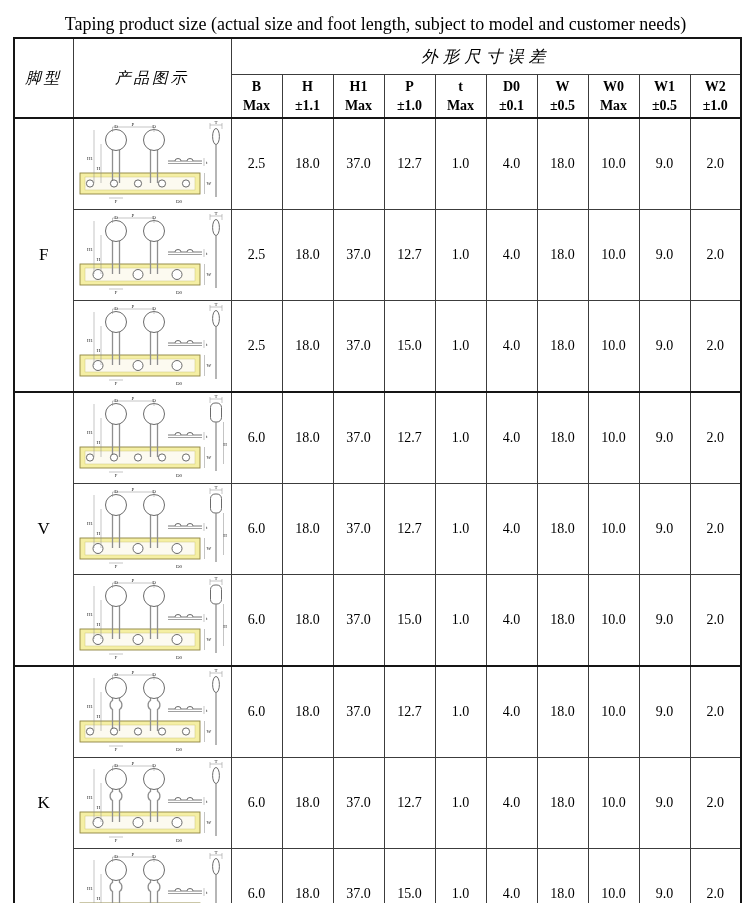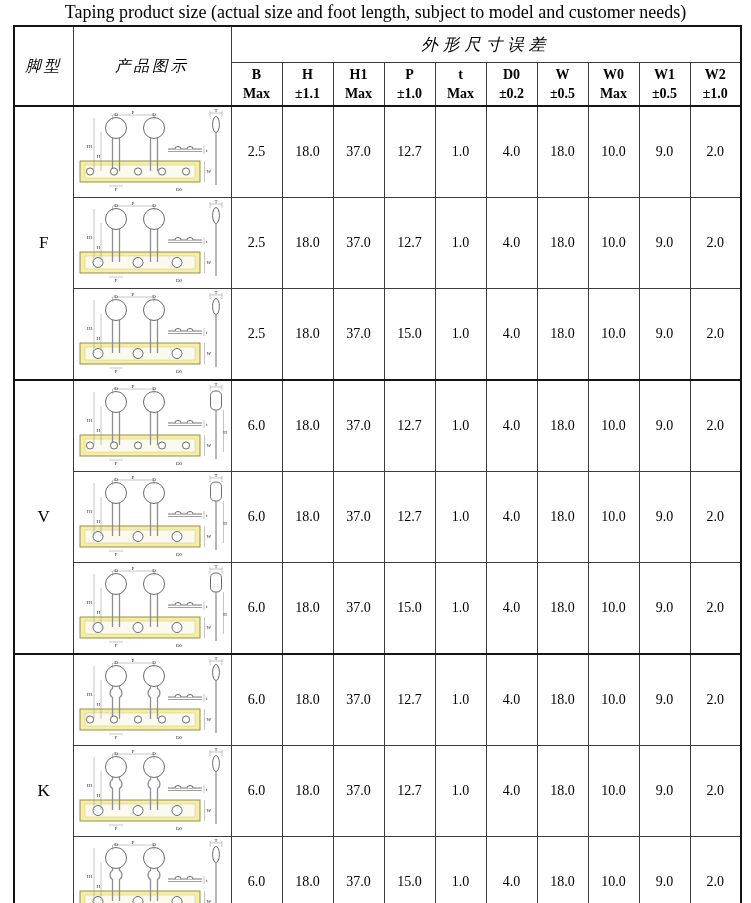--- a/index.html
+++ b/index.html
@@ -1,21 +1,21 @@
 <!DOCTYPE html>
 <html><head>
 <meta charset="utf-8">
 <style>
   html,body{margin:0;padding:0;background:#ffffff;}
   .page{
     width:751px;height:903px;background:#fff;overflow:hidden;
     font-family:"Liberation Serif", serif;color:#000;position:relative;
   }
   .title{
-    padding-top:2px;text-align:center;font-size:18px;white-space:nowrap;
+    padding-top:14px;text-align:center;font-size:18px;white-space:nowrap;
     font-family:"Liberation Serif", serif;
   }
   table.spec{
     border-collapse:collapse;table-layout:fixed;
     margin-left:13px;margin-top:2px;
     border:2px solid #151515;
   }
   th,td{
     border:1px solid #3c3c3c;padding:0;text-align:center;vertical-align:middle;
     font-family:"Liberation Serif", serif;
@@ -79,21 +79,21 @@
           <th>
             <div class="col-name">P</div>
             <div class="col-tol">±1.0</div>
           </th>
           <th>
             <div class="col-name">t</div>
             <div class="col-tol">Max</div>
           </th>
           <th>
             <div class="col-name">D0</div>
-            <div class="col-tol">±0.2</div>
+            <div class="col-tol">±0.1</div>
           </th>
           <th>
             <div class="col-name">W</div>
             <div class="col-tol">±0.5</div>
           </th>
           <th>
             <div class="col-name">W0</div>
             <div class="col-tol">Max</div>
           </th>
           <th>

